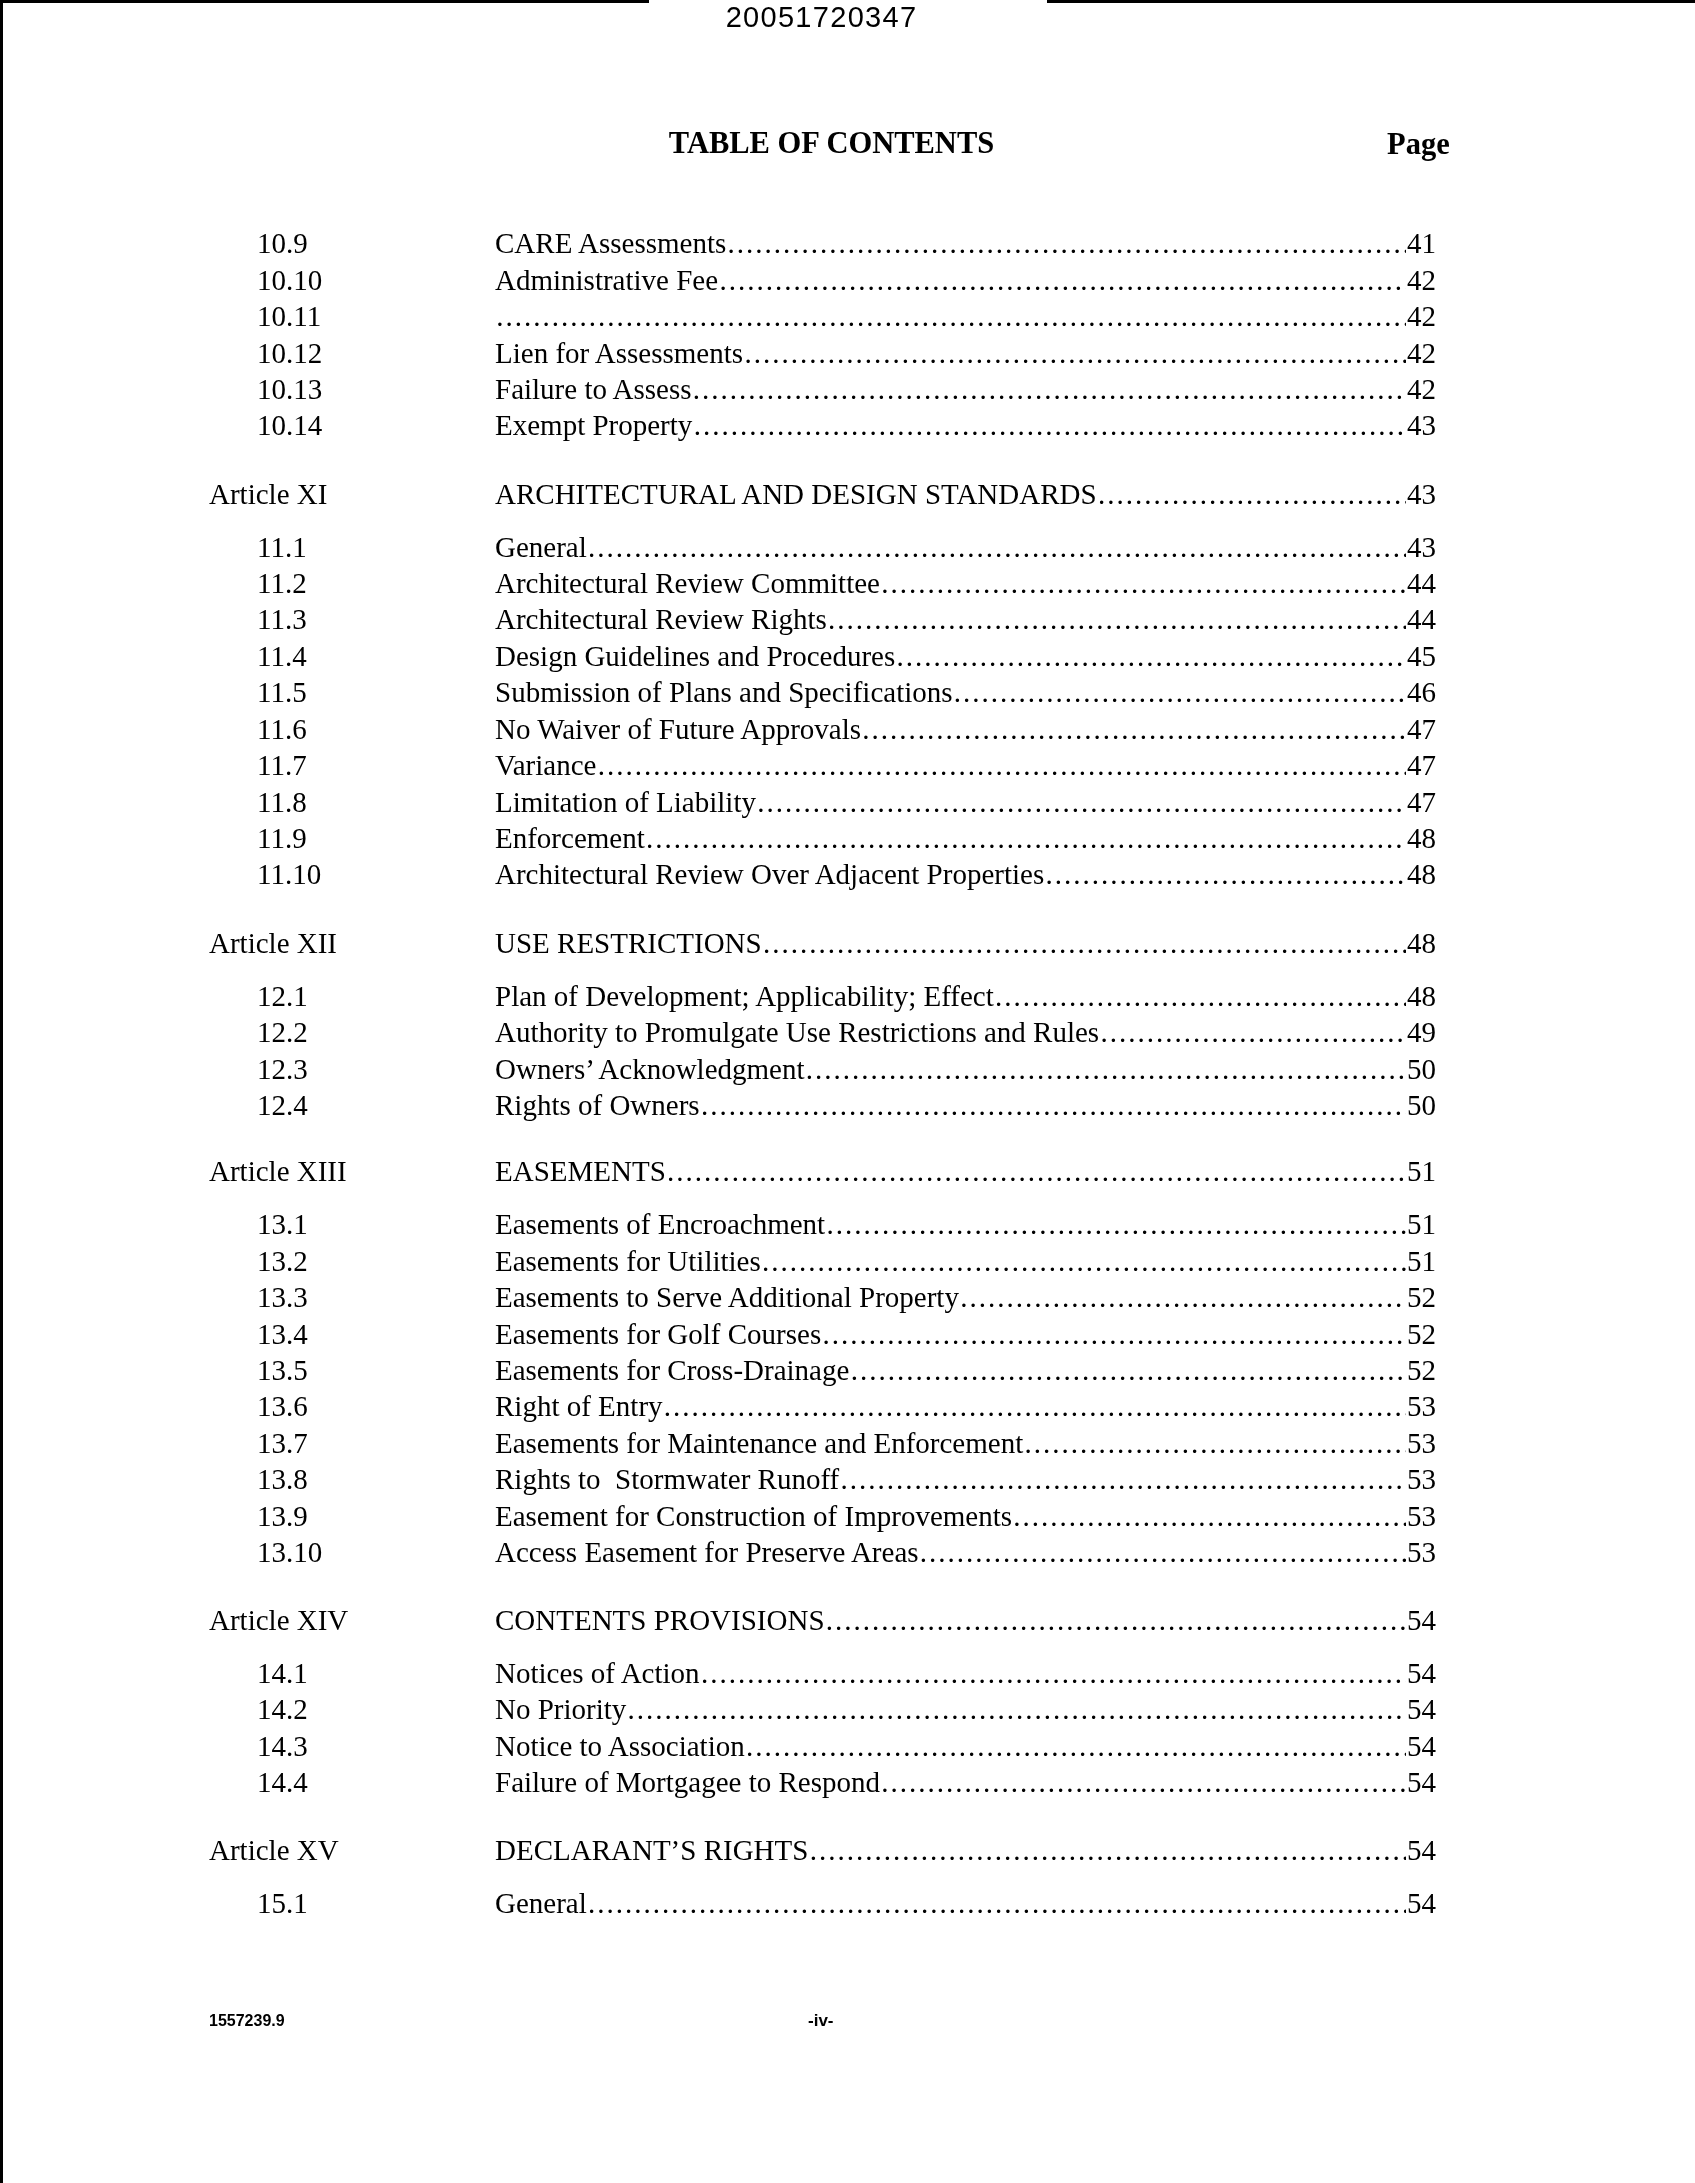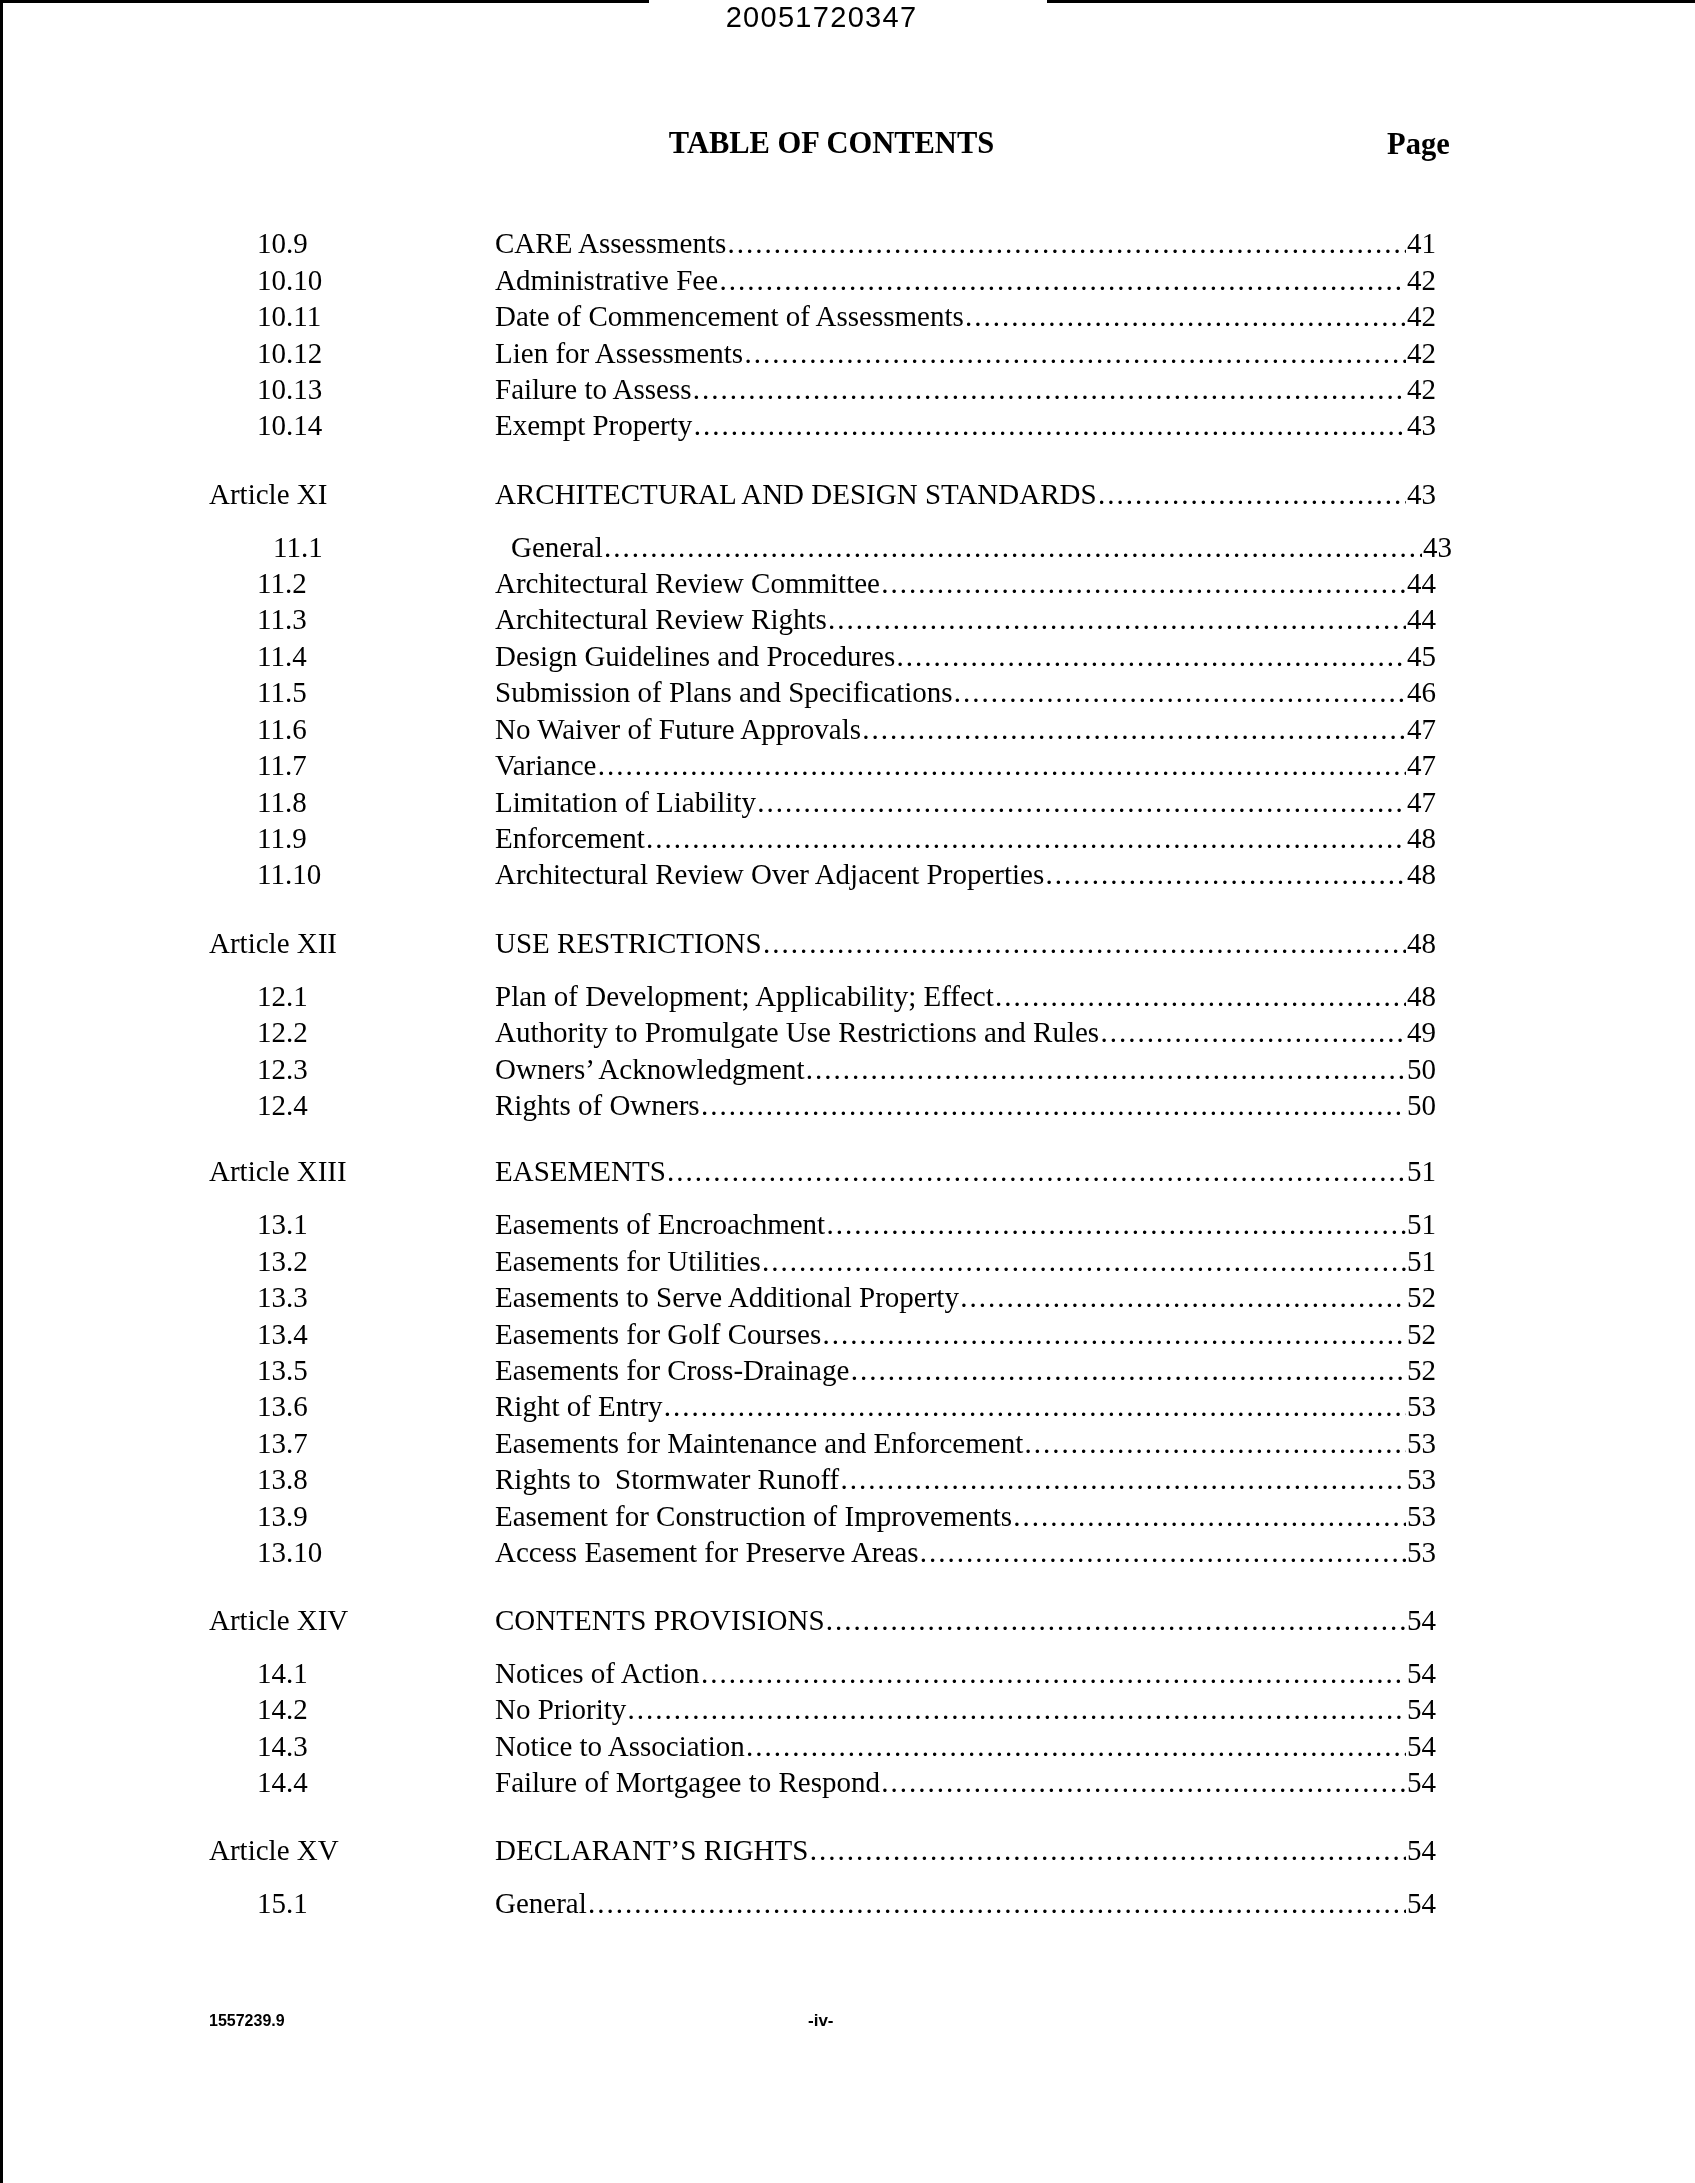--- a/index.html
+++ b/index.html
@@ -48,21 +48,20 @@
       <span class="num">10.10</span>
       <span class="entry">
         <span class="txt">Administrative Fee</span>
         <span class="dots">............................................................................................................................................................................................................................................................................................................</span>
         <span class="pg">42</span>
       </span>
     </div>
     <div class="row" style="top: 298px;">
       <span class="num">10.11</span>
       <span class="entry">
-        <span class="txt">Date of Commencement of Assessments</span>
         <span class="dots">............................................................................................................................................................................................................................................................................................................</span>
         <span class="pg">42</span>
       </span>
     </div>
     <div class="row" style="top: 335px;">
       <span class="num">10.12</span>
       <span class="entry">
         <span class="txt">Lien for Assessments</span>
         <span class="dots">............................................................................................................................................................................................................................................................................................................</span>
         <span class="pg">42</span>
@@ -85,21 +84,21 @@
       </span>
     </div>
     <div class="row" style="top: 476px;">
       <span class="art">Article XI</span>
       <span class="entry">
         <span class="txt">ARCHITECTURAL AND DESIGN STANDARDS</span>
         <span class="dots">............................................................................................................................................................................................................................................................................................................</span>
         <span class="pg">43</span>
       </span>
     </div>
-    <div class="row" style="top: 529px; margin-left: 16px;">
+    <div class="row" style="top: 529px;">
       <span class="num">11.1</span>
       <span class="entry">
         <span class="txt">General</span>
         <span class="dots">............................................................................................................................................................................................................................................................................................................</span>
         <span class="pg">43</span>
       </span>
     </div>
     <div class="row" style="top: 565px;">
       <span class="num">11.2</span>
       <span class="entry">

